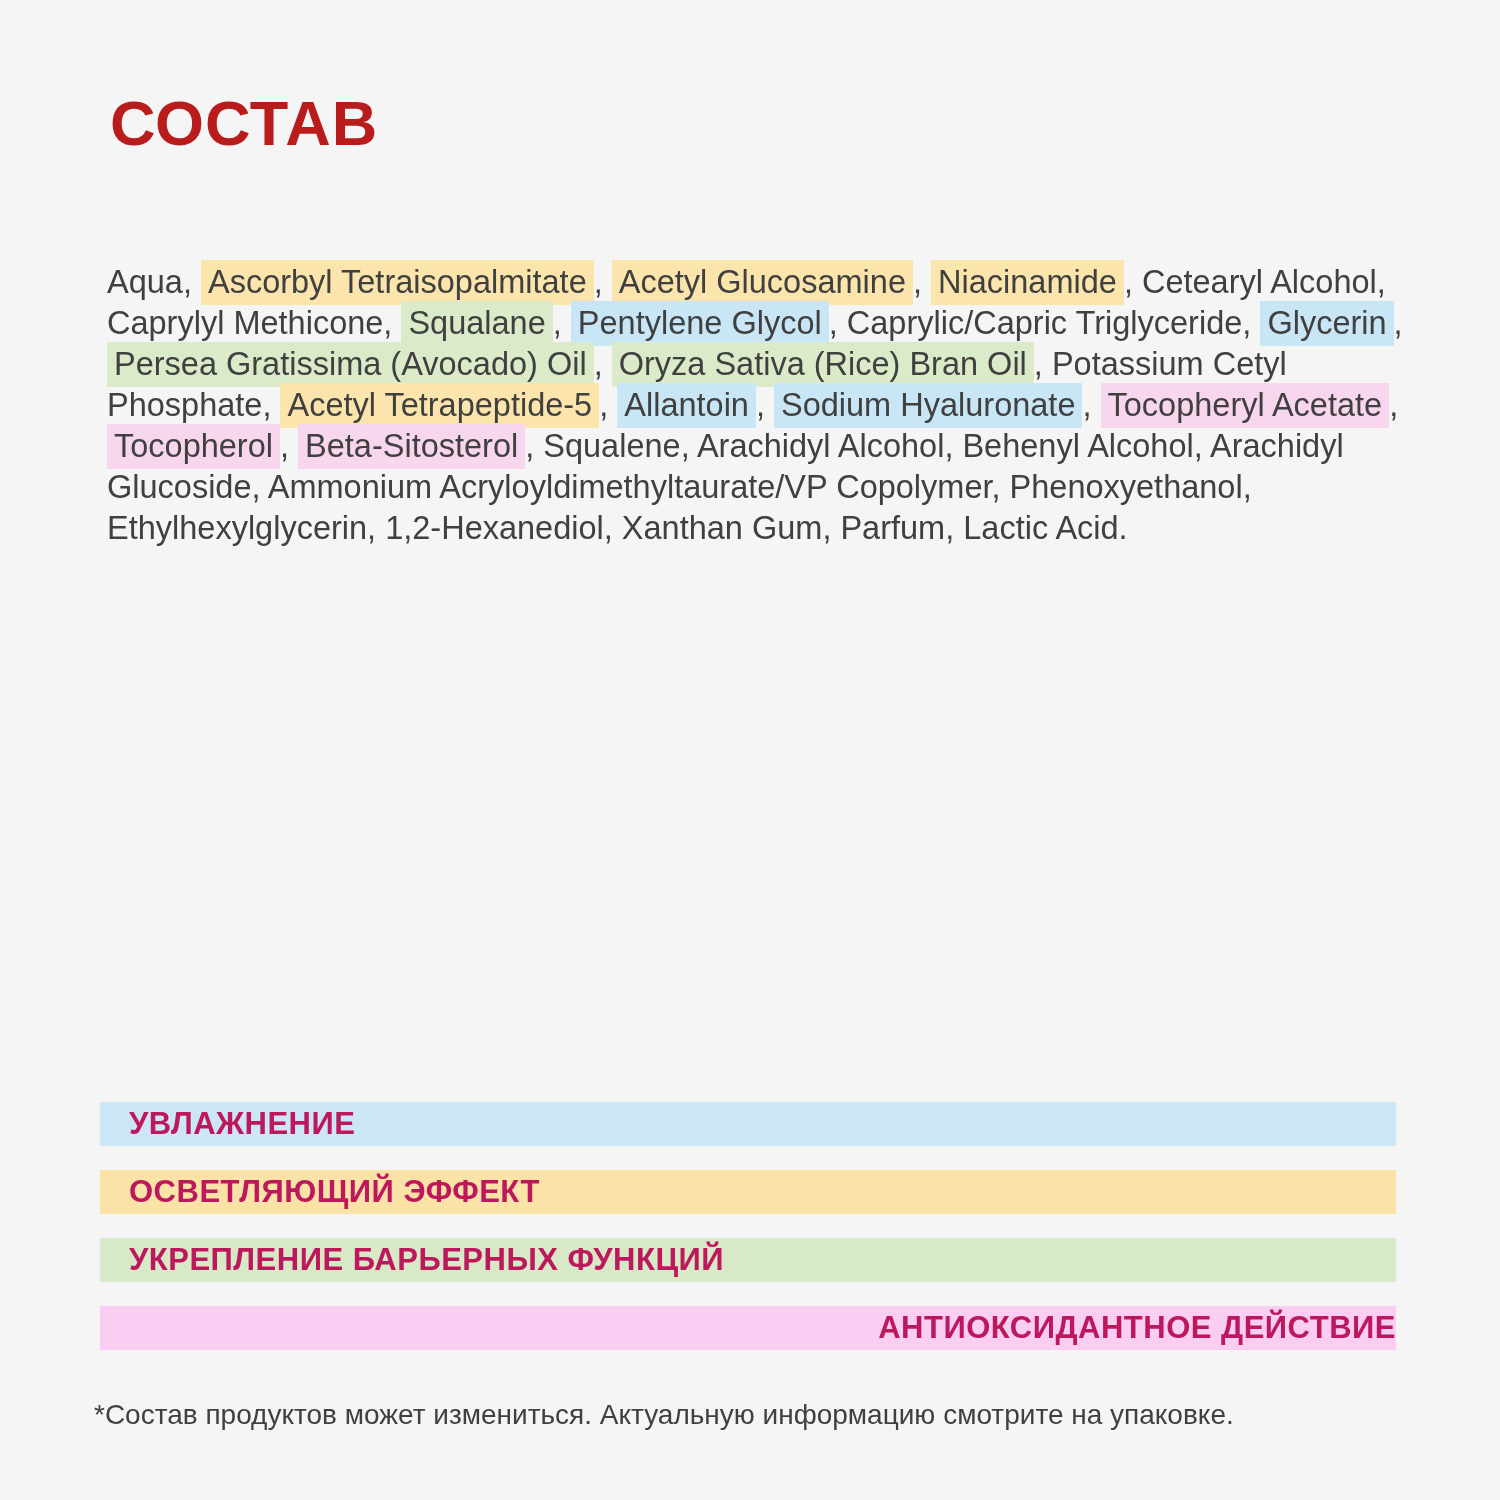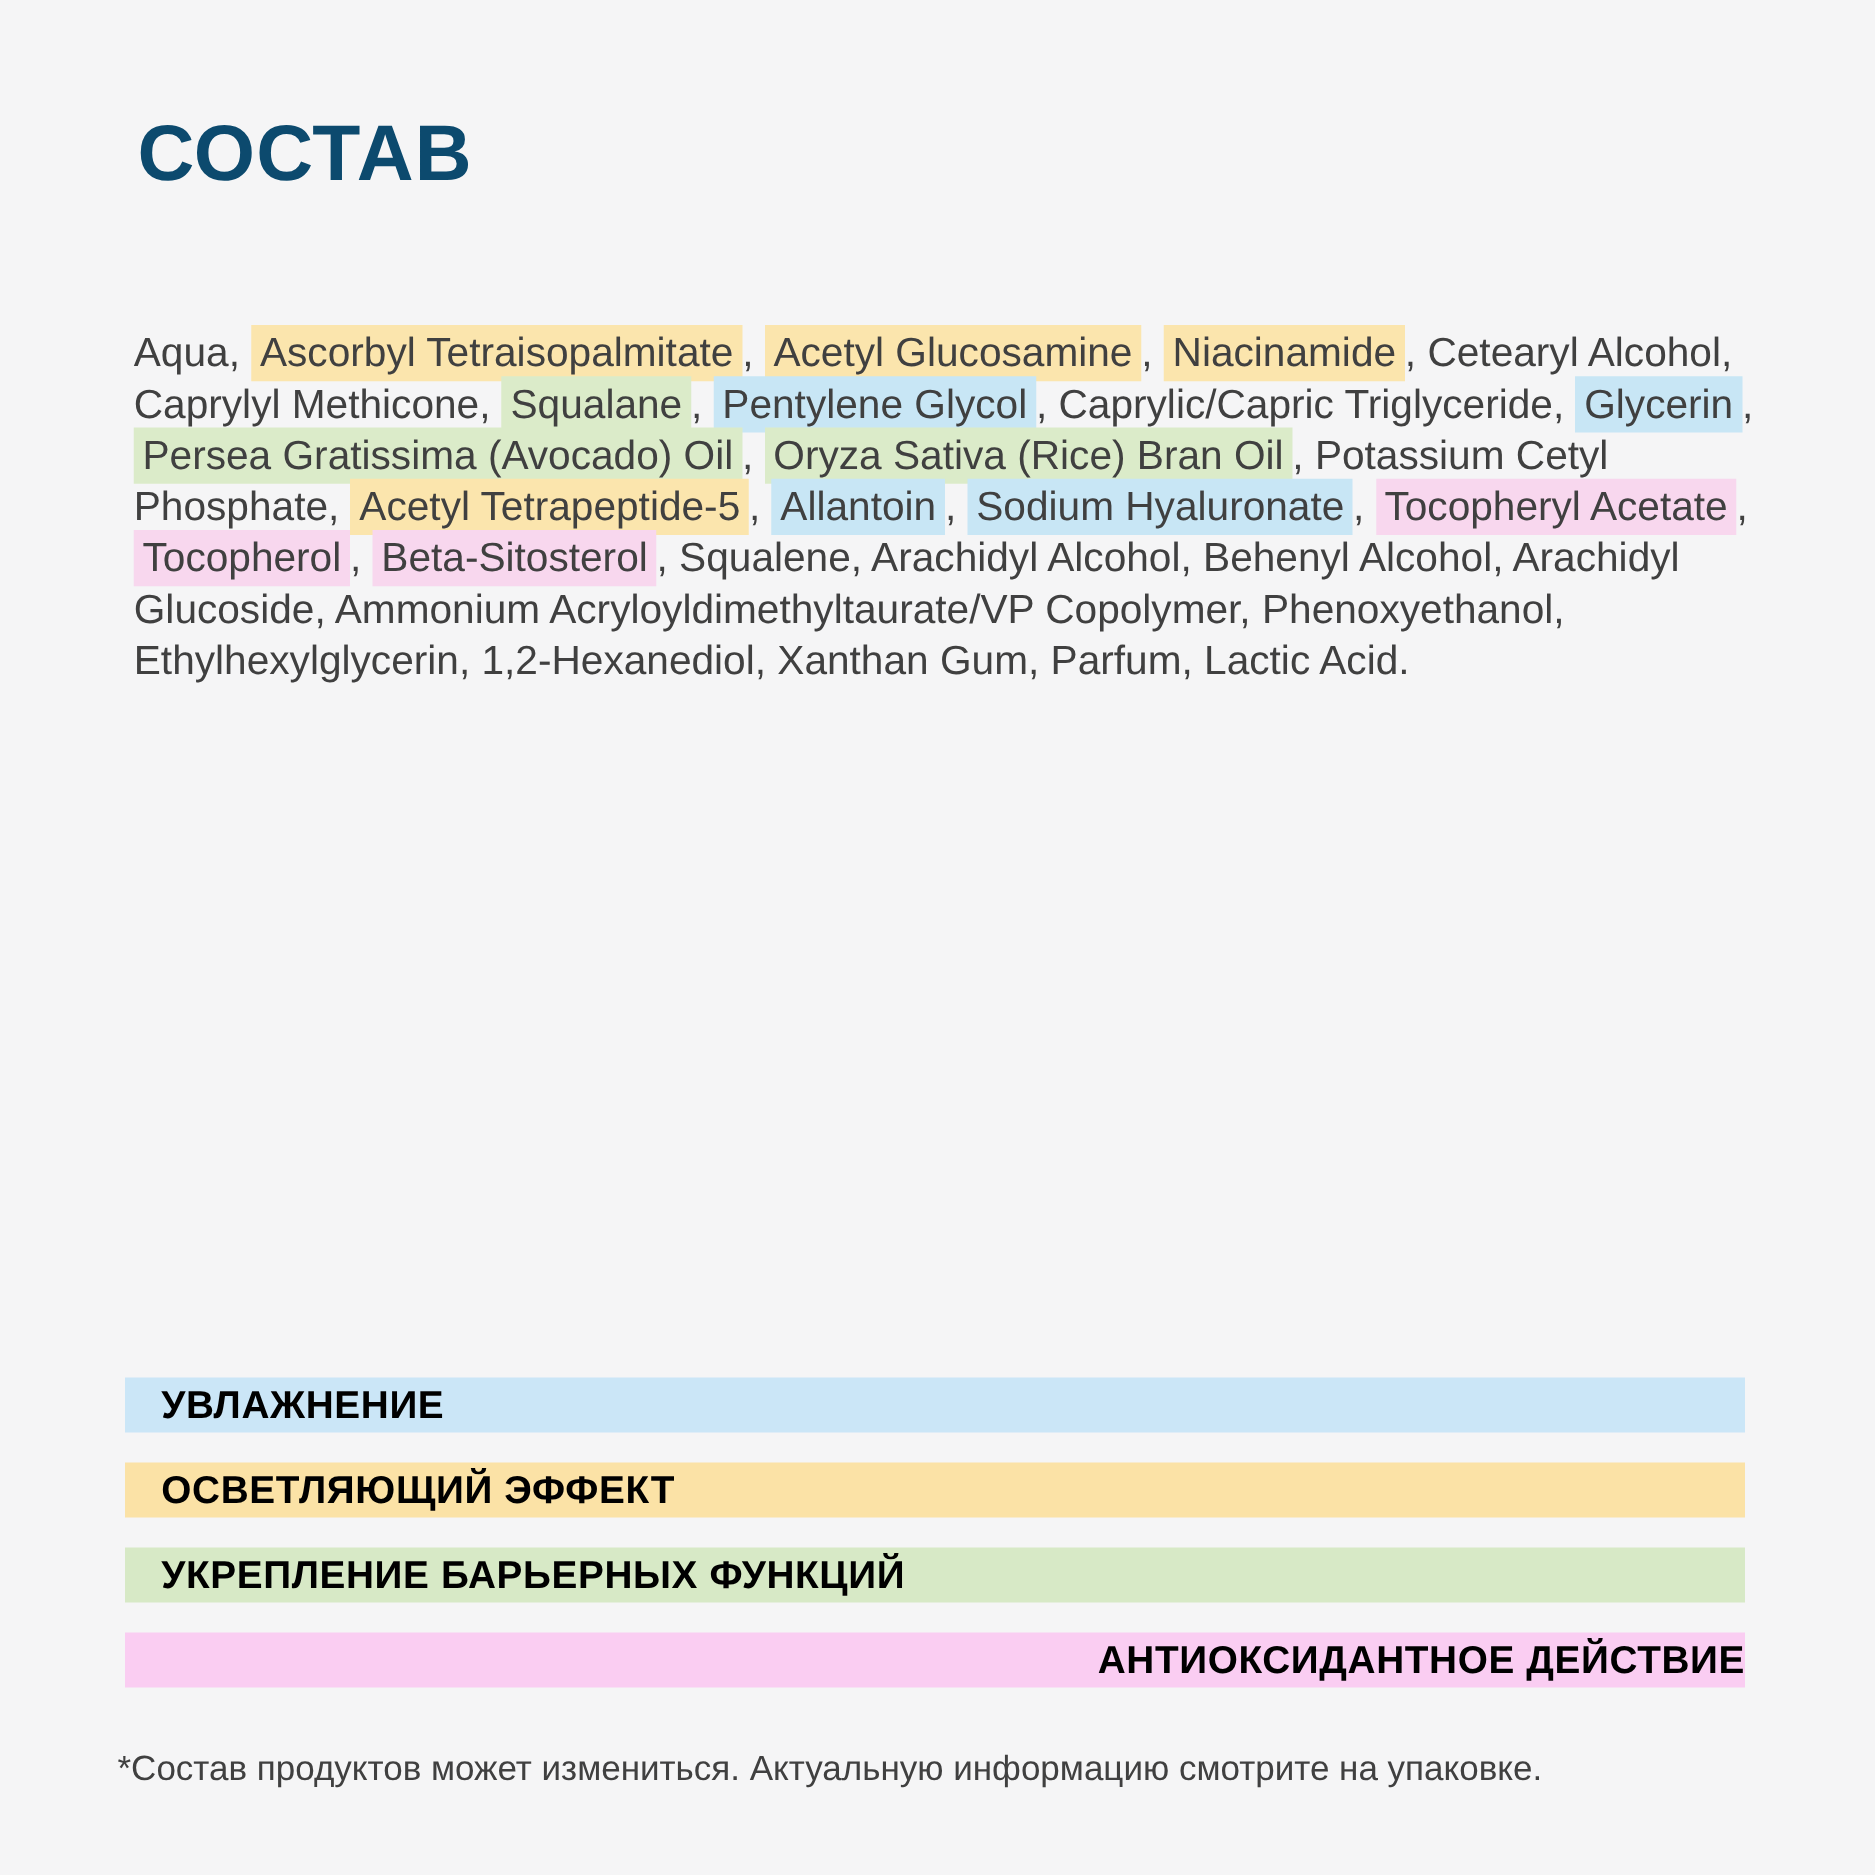--- a/index.html
+++ b/index.html
@@ -13,21 +13,21 @@
     overflow: hidden;
   }
   .title {
     position: absolute;
     left: 110px;
     top: 92px;
     font-size: 63px;
     line-height: 1;
     font-weight: 700;
     letter-spacing: 1px;
-    color: #0c4a6e;
+    color: #b91c1c;
   }
   .ingredients {
     position: absolute;
     left: 107px;
     top: 262px;
     width: 1296px;
     font-size: 32.5px;
     line-height: 41px;
     font-weight: 400;
     color: #404040;
@@ -47,21 +47,21 @@
     gap: 24px;
   }
   .legend-bar {
     height: 44px;
     display: flex;
     align-items: center;
     padding-left: 29px;
     font-size: 31px;
     font-weight: 700;
     letter-spacing: 0.5px;
-    color: #000000;
+    color: #be185d;
   }
   .footnote {
     position: absolute;
     left: 94px;
     top: 1399px;
     font-size: 28px;
     font-weight: 400;
     color: #404040;
   }
 </style>

